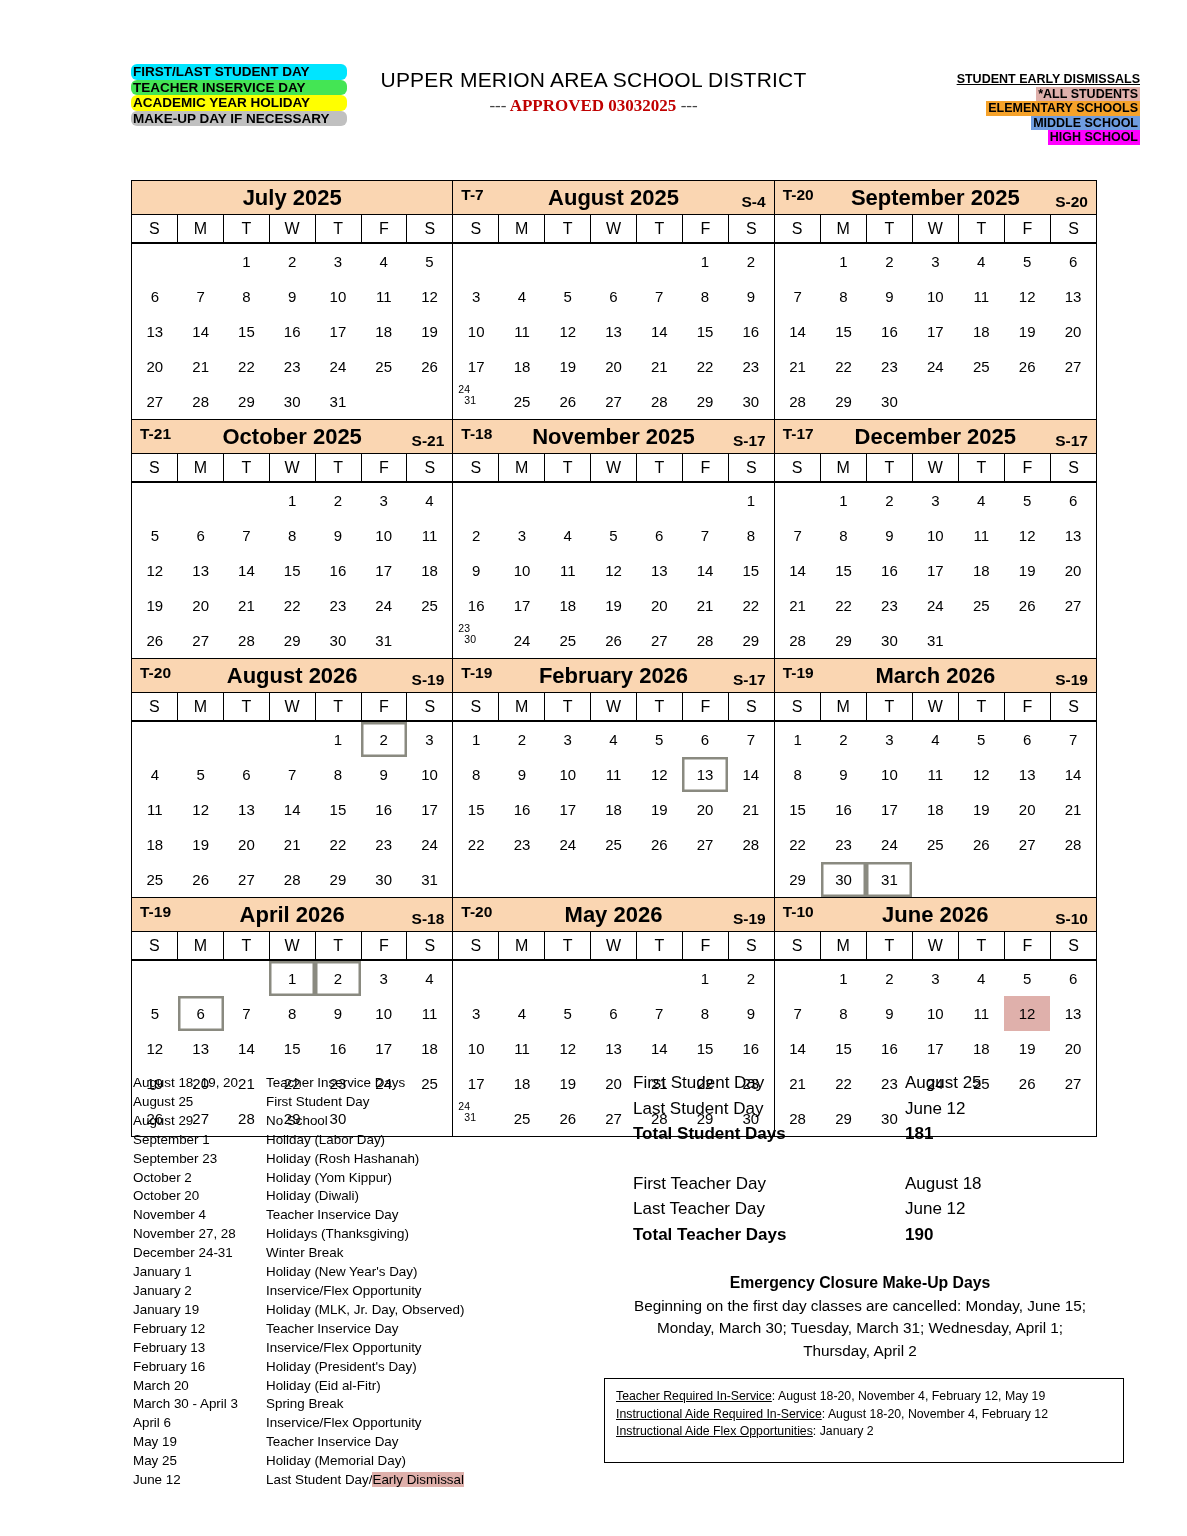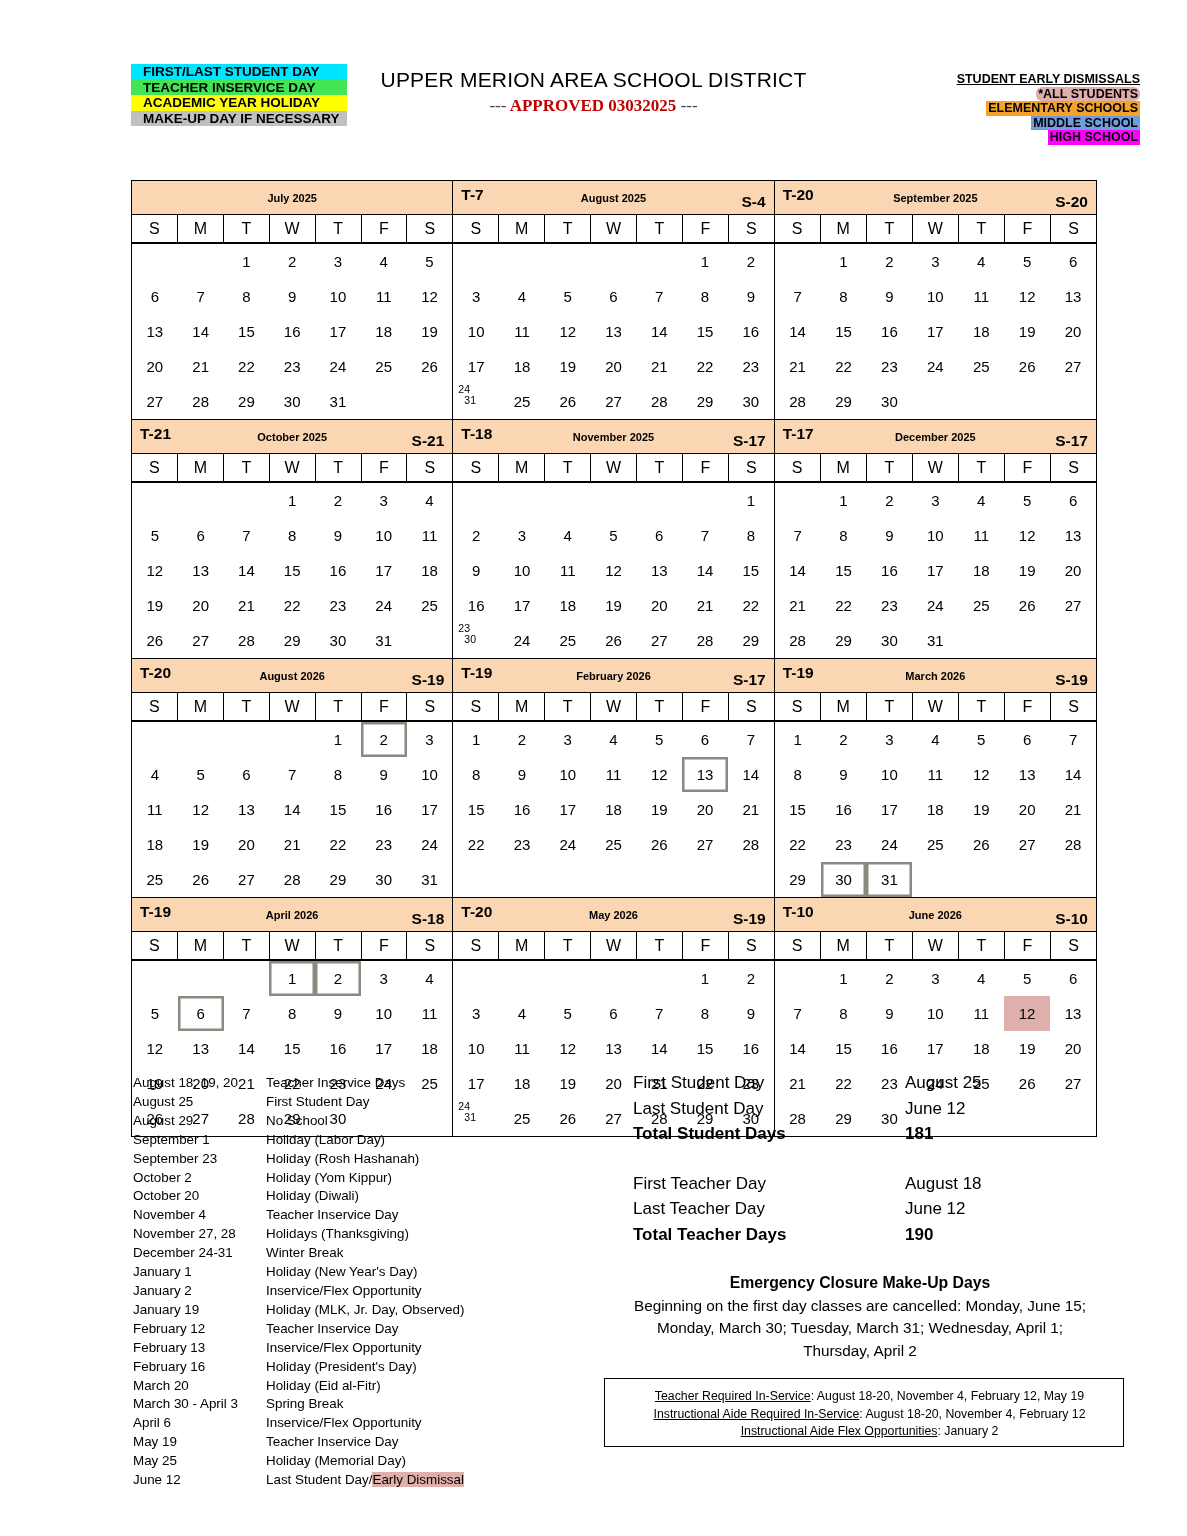--- a/index.html
+++ b/index.html
@@ -12,21 +12,21 @@
     position:relative;
     overflow:hidden;
   }
 
   
   .header { position:relative; height:120px; }
   .legend-left {
     position:absolute; left:131px; top:64px;
     font-size:13.5px; font-weight:bold; line-height:15.6px;
   }
-  .legend-left div { display:block; width:216px; padding-left:12px; }
+  .legend-left div { display:block; width:216px; padding-left:2px;border-radius:6px; }
   .lg-first    { background:#00e5ff; }
   .lg-inserv   { background:#44e554; }
   .lg-holiday  { background:#ffff00; }
   .lg-makeup   { background:#c0c0c0; }
 
   .title-block {
     position:absolute; left:0; right:0; top:68px; text-align:center;
   }
   .title-1 { font-size:21px; letter-spacing:.2px; }
   .title-2 { font-size:19px; margin-top:3px; }
@@ -35,21 +35,21 @@
     font-family:"Liberation Serif", serif; font-weight:bold;
   }
   .title-3 .dash { color:#444; font-weight:normal; }
 
   .legend-right {
     position:absolute; right:47px; top:72px;
     font-size:12.5px; font-weight:bold; line-height:14.6px; text-align:right;
   }
   .legend-right .lr-title { text-decoration:underline; }
   .legend-right span { display:inline-block; padding:0 2px; }
-  .lr-all  { background:#dfb0ab;border-radius:6px; }
+  .lr-all  { background:#dfb0ab; }
   .lr-elem { background:#f5a22a; }
   .lr-mid  { background:#6f9de0; }
   .lr-high { background:#ff00ff; }
 
   
   .cal-wrap {
     position:absolute; left:131px; top:180px;
     width:966px;
     border:1.5px solid #000;
   }
@@ -62,21 +62,21 @@
   .month:last-child { border-right:none; }
   .qrow:last-child .month { border-bottom:none; }
 
   .m-head {
     position:relative;
     background:#fad6b2;
     height:34px;
     border-bottom:1.5px solid #000;
     display:flex; align-items:center; justify-content:center;
   }
-  .m-name { font-size:11px; font-weight:bold; }
+  .m-name { font-size:22px; font-weight:bold; }
   .m-t, .m-s {
     position:absolute; font-size:15.5px; font-weight:bold;
   }
   .m-t { left:8px; top:5px; }
   .m-s { right:8px; bottom:3px; }
 
   .dow {
     display:flex;
     border-bottom:2px solid #000;
     height:29px;
@@ -130,24 +130,24 @@
   .stat-gap { height:24px; }
 
   .emerg {
     position:absolute; left:590px; top:1272px; width:540px;
     text-align:center; font-size:15.3px; line-height:22.5px;
   }
   .emerg .e-title { font-weight:bold; font-size:15.8px; }
 
   .svc-box {
     position:absolute; left:604px; top:1378px;
-    width:520px; height:69px;
+    width:520px; height:85px;
     border:1.3px solid #000;
     padding:9px 0 0 11px;
-    font-size:12.3px; line-height:17.6px;text-align:center;
+    font-size:12.3px; line-height:17.6px;
   }
   .svc-box u { text-decoration:underline; }
 </style>
 </head>
 <body>
 
 <div class="header">
 
   <div class="legend-left">
     <div class="lg-first">FIRST/LAST STUDENT DAY</div>

